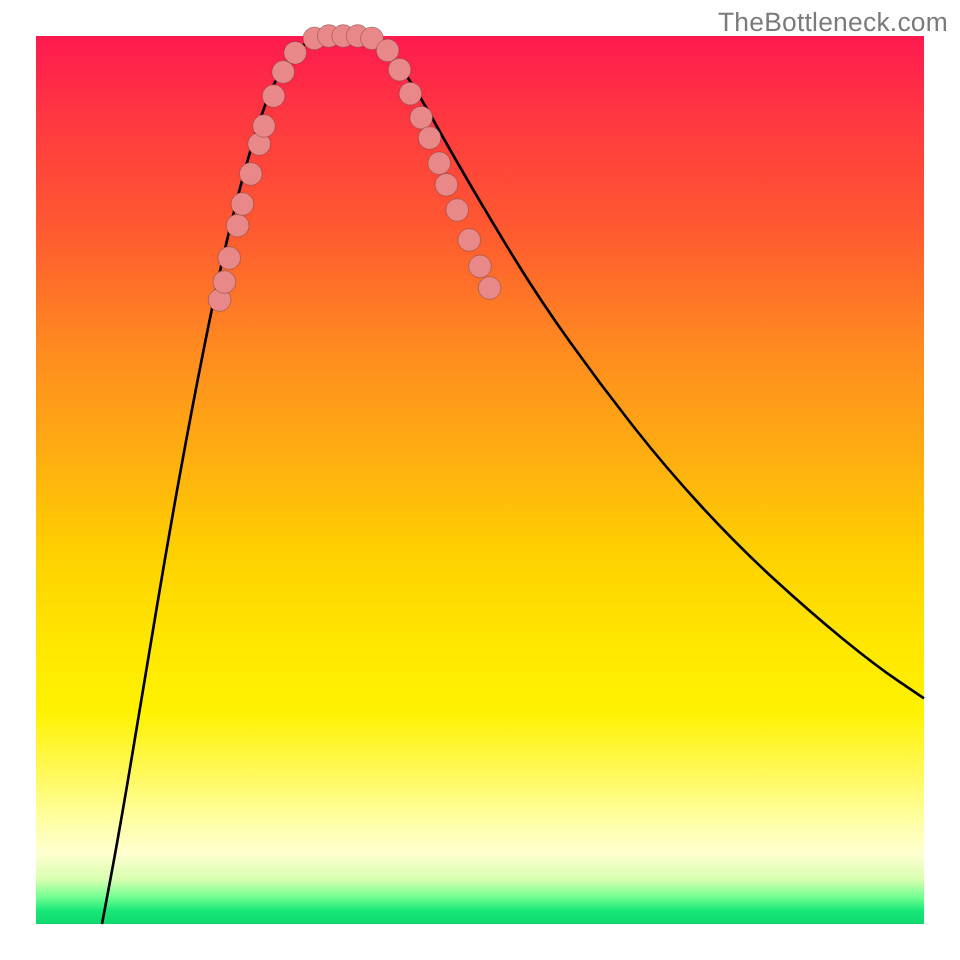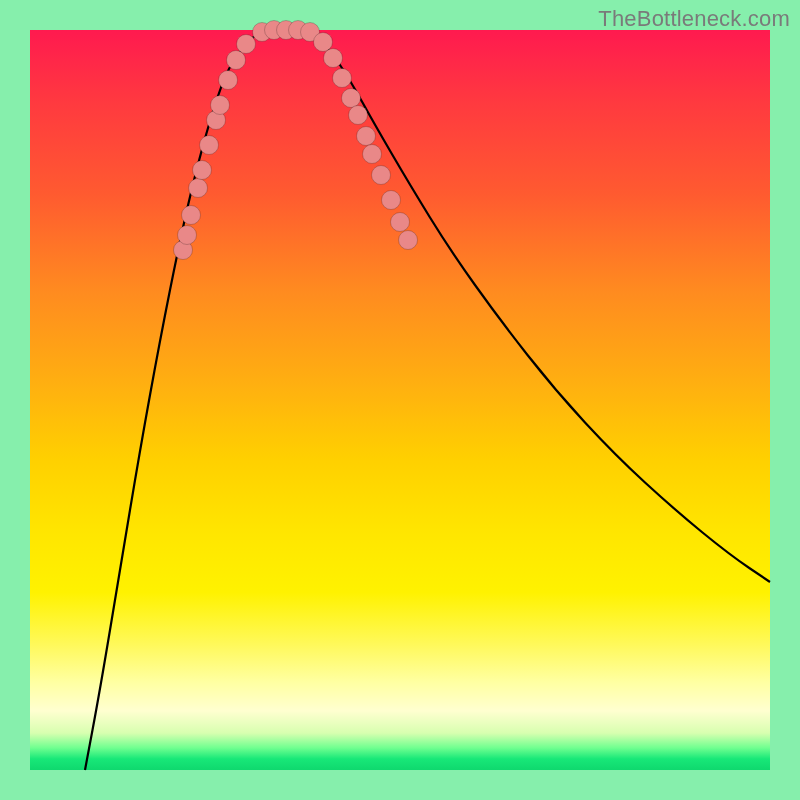--- a/index.html
+++ b/index.html
@@ -8,21 +8,21 @@
     width: 800px;
     height: 800px;
     overflow: hidden;
     font-family: Arial, Helvetica, sans-serif;
     background: #000;
   }
   .frame {
     position: relative;
     width: 800px;
     height: 800px;
-    background: #86efac;
+    background: #ffffff;
   }
   .plot-area {
     position: absolute;
     left: 30px;
     top: 30px;
     width: 740px;
     height: 740px;
     background: linear-gradient(to bottom,
       #ff1a4f 0%,
       #ff3a3f 10%,

